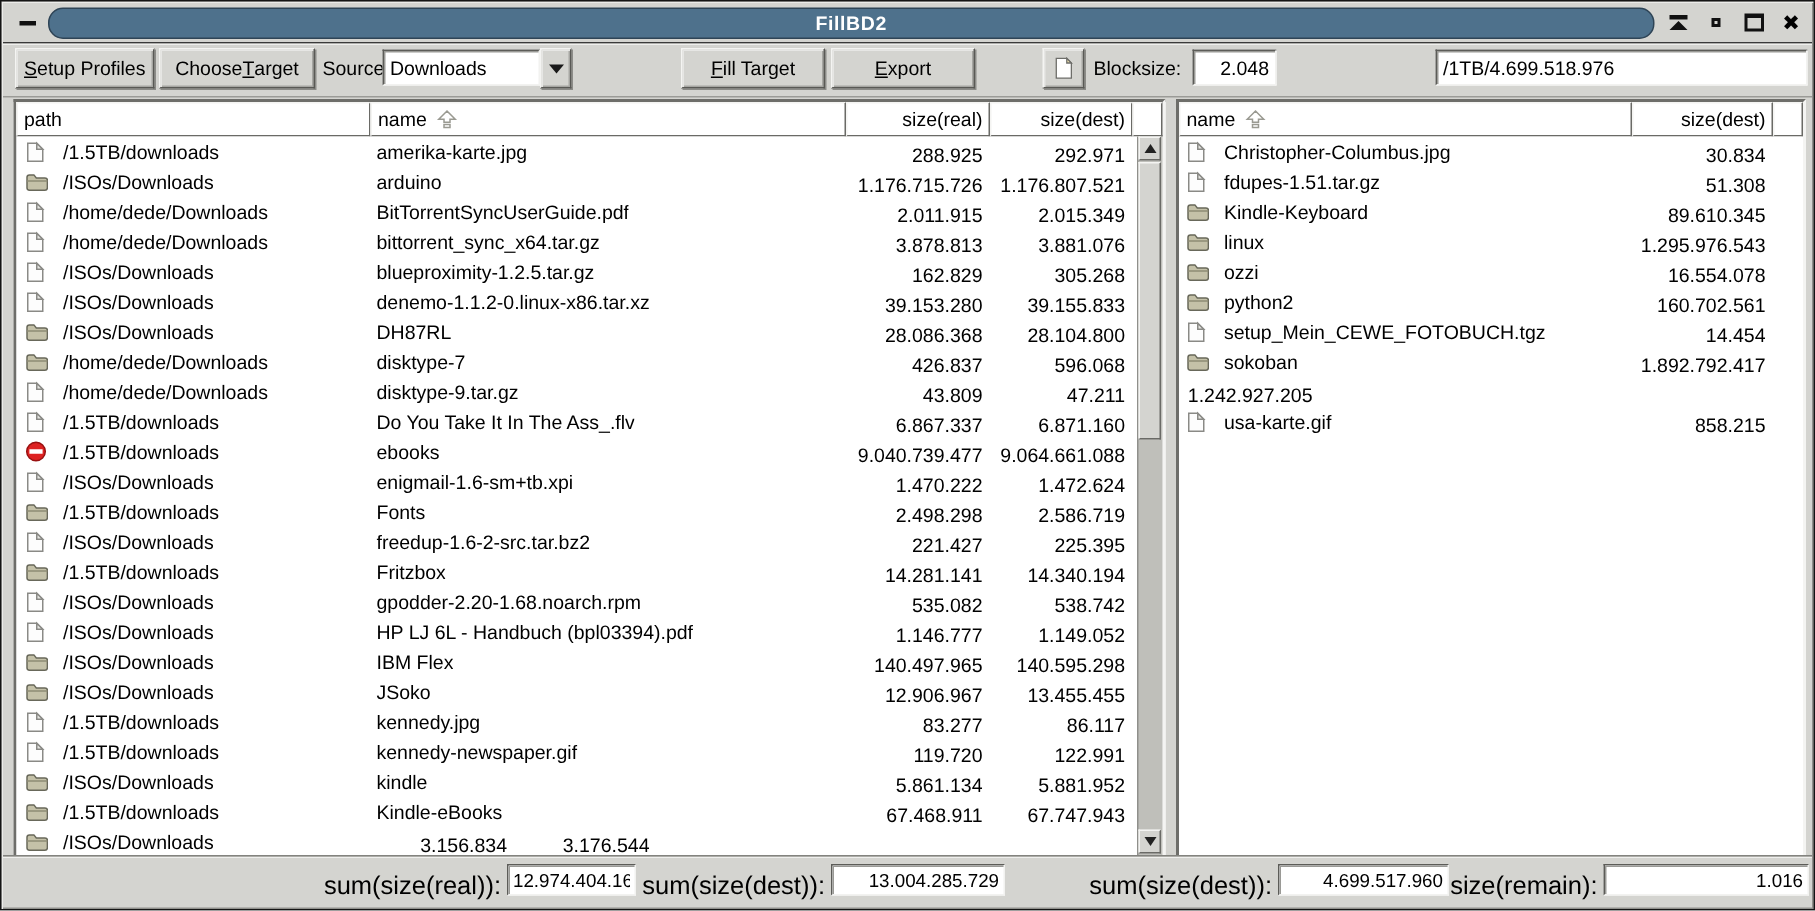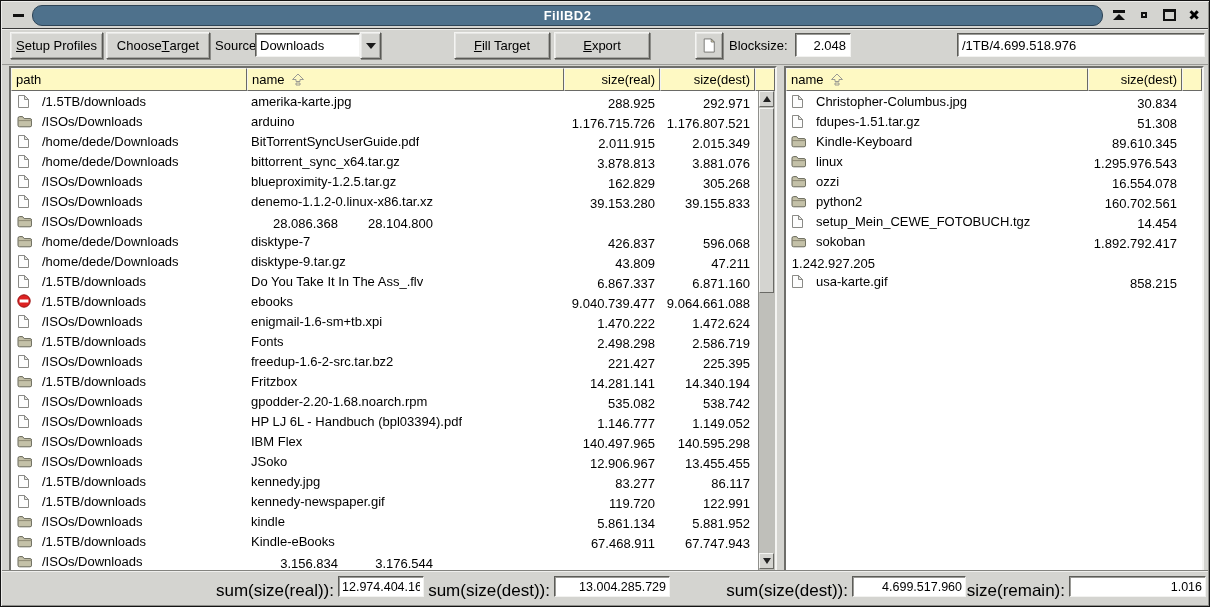--- a/index.html
+++ b/index.html
@@ -42,21 +42,21 @@
   .mn{text-decoration:underline;}
   .combo-arrow-glyph{width:0;height:0;border-left:5px solid transparent;border-right:5px solid transparent;border-top:6px solid #1a1a1a;}
   .icon-btn svg{display:block;}
   
   .main{position:absolute;top:65px;left:1px;right:1px;height:506px;background:#d4d4d0;}
   .ftable{position:absolute;top:0;bottom:0;box-sizing:border-box;background:#fff;
           border:2px solid;border-color:#6e6e6a #f4f4f2 #f4f4f2 #6e6e6a;}
   .ftable.left{left:7px;width:768px;}
   .ftable.right{left:782px;width:420px;}
   .thead{display:flex;height:23px;background:#d4d4d0;}
-  .hcell{box-sizing:border-box;height:23px;background:#fef9c3;padding:3px 4px;
+  .hcell{box-sizing:border-box;height:23px;background:#ffffff;padding:3px 4px;
          border:1px solid;border-color:#f4f4f2 #6a6a66 #6a6a66 #f4f4f2;
          display:flex;align-items:center;font-size:13px;overflow:hidden;white-space:nowrap;cursor:default;}
   .hcell.num{justify-content:flex-end;}
   .hfill{flex:1;}
   .sort-ic{margin-left:6px;display:flex;align-items:center;}
   .tbody{position:absolute;top:23px;left:0;bottom:0;overflow:hidden;background:#fff;}
   .left .tbody{right:17px;}
   .right .tbody{right:0;}
   .trow{display:flex;height:20px;align-items:center;}
   .cell{box-sizing:border-box;overflow:hidden;white-space:nowrap;display:flex;align-items:center;height:20px;font-size:13px;}
@@ -293,20 +293,23 @@
           <div class="trow">
             <div class="cell c-path">
               <span class="ficon">
                 <svg viewBox="0 0 15 13" width="15" height="13">
                   <path d="M1 3.2 q0-1.6 1.6-1.6 h3 l1.6 2 h5.8 q1.6 0 1.6 1.6 v5 q0 1.6-1.6 1.6 h-10.4 q-1.6 0-1.6-1.6 z" fill="#c4c1a8" stroke="#68685a"></path>
                   <path d="M1 5.6 h13.6" stroke="#8e8b74" fill="none"></path>
                 </svg>
               </span>
               <span class="ctext">/ISOs/Downloads</span>
             </div>
+            <div class="cell c-name">
+              <span class="ctext">DH87RL</span>
+            </div>
             <div class="cell c-num c-sreal">
               <span class="ctext">28.086.368</span>
             </div>
             <div class="cell c-num c-sdest">
               <span class="ctext">28.104.800</span>
             </div>
           </div>
           <div class="trow">
             <div class="cell c-path">
               <span class="ficon">

